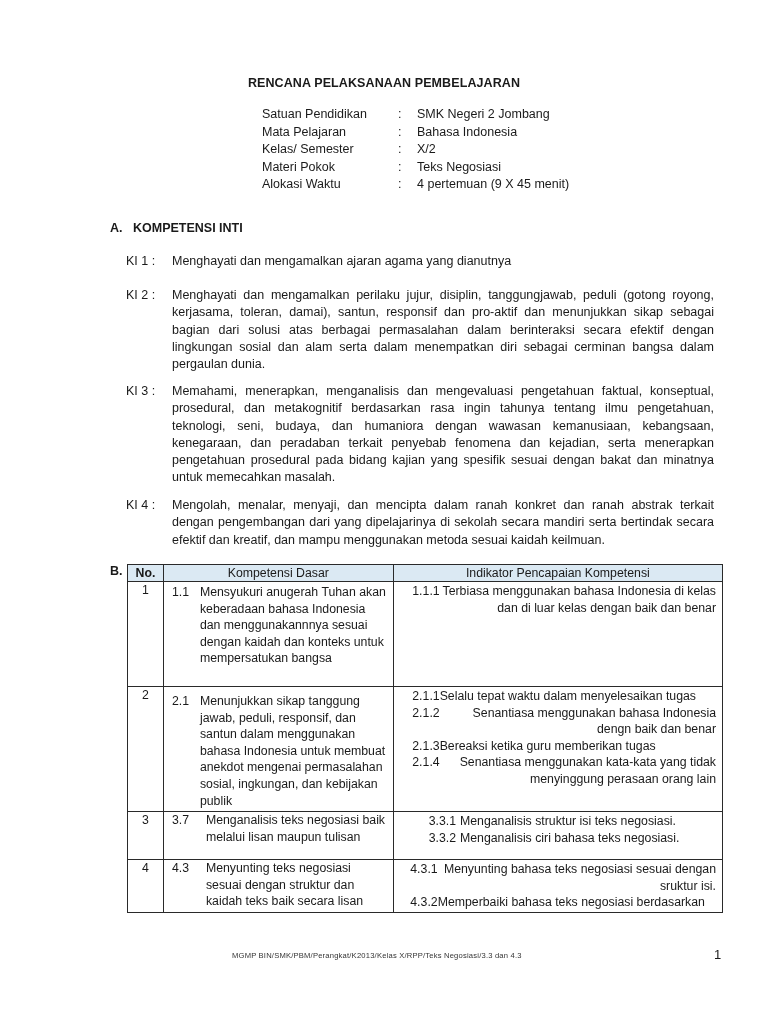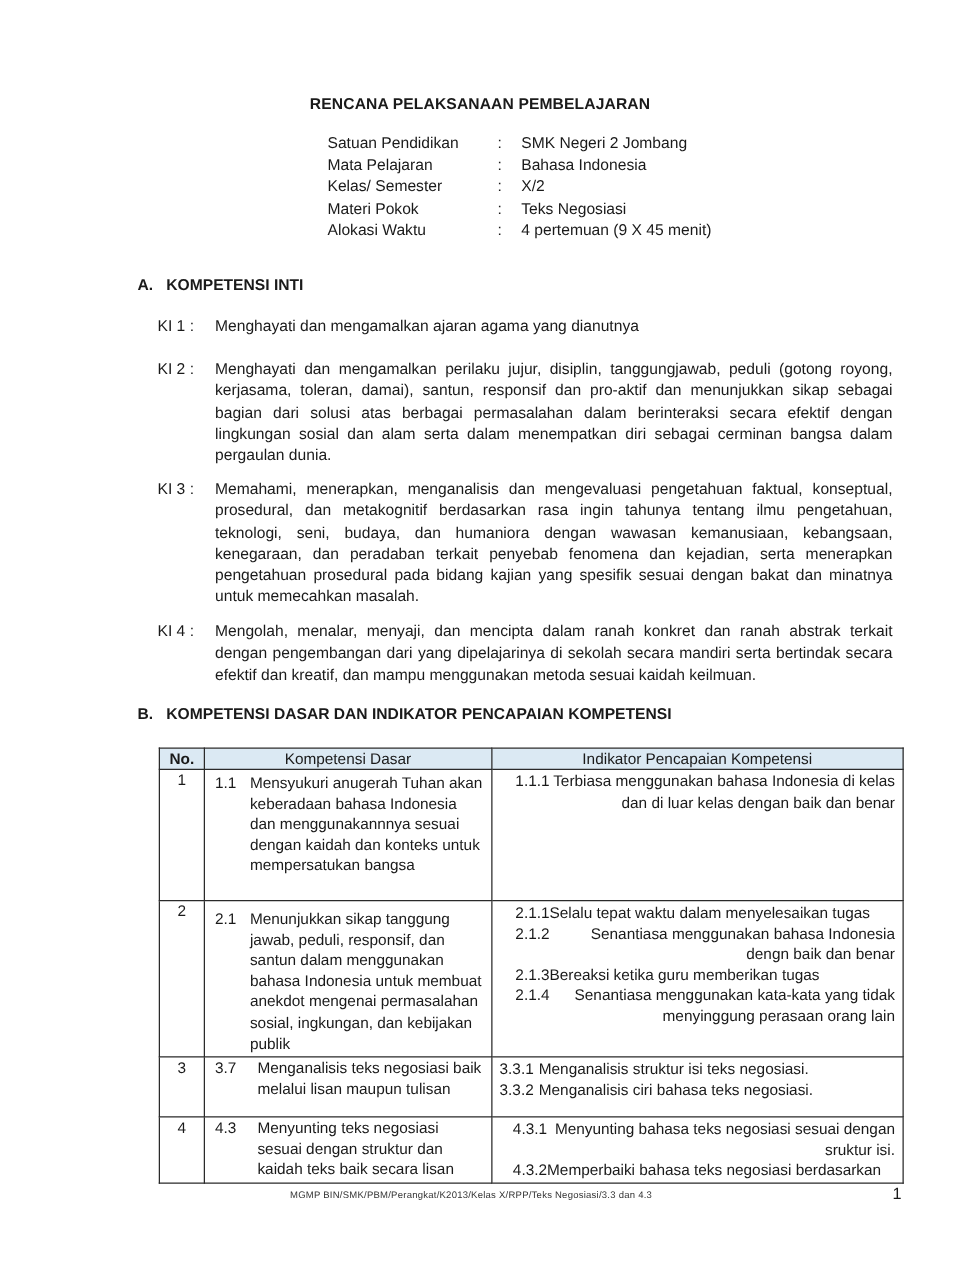--- a/index.html
+++ b/index.html
@@ -22,38 +22,38 @@
   .section-head {
     position: absolute; left: 110px; font-size: 12.5px; font-weight: bold;
   }
   .section-head .letter { display: inline-block; width: 23px; }
 
   .ki { position: absolute; left: 126px; width: 588px; font-size: 12.5px; line-height: 17.3px; display: flex; }
   .ki-label { width: 46px; flex: none; }
   .ki-text { flex: 1; text-align: justify; }
 
   table.kd {
-    position: absolute; left: 127px; top: 598px; width: 596px;
+    position: absolute; left: 127px; top: 564px; width: 596px;
     border-collapse: collapse; font-size: 12.3px; line-height: 16.6px;
   }
   table.kd th, table.kd td { border: 1.5px solid #2a2a2a; vertical-align: top; padding: 0; }
   table.kd th {
     background: #dbe9f3; font-weight: normal; height: 16px; line-height: 16px; text-align: center;
   }
   .col-no { width: 36px; }
   .col-kd { width: 230px; }
   .col-ipk { width: 330px; }
   td.no { text-align: center; vertical-align: middle; }
   .kd-item { display: flex; padding: 2px 6px 1px 8px; }
   .kd-num { width: 28px; flex: none; }
   .kd-num.wide { width: 34px; }
   .ipk-list { padding: 1px 6px 1px 8px; text-align: right; }
   .ipk-item { display: flex; }
   .ipk-num { width: 38px; flex: none; }
-  .ipk-num.tight { width: auto; margin-right: 4px; }
+  .ipk-num.tight { width: auto; margin-right: 4px; margin-left: 29px; }
 
   .row1 td { height: 104px; }
   .row2 td { height: 124px; }
   .row3 td { height: 47px; }
   .row4 td { height: 49px; }
 
   .footer {
     position: absolute; left: 232px; top: 951px; font-size: 7.6px; letter-spacing: 0.2px; color: #333;
   }
   .page-num { position: absolute; left: 714px; top: 947px; font-size: 13px; }

